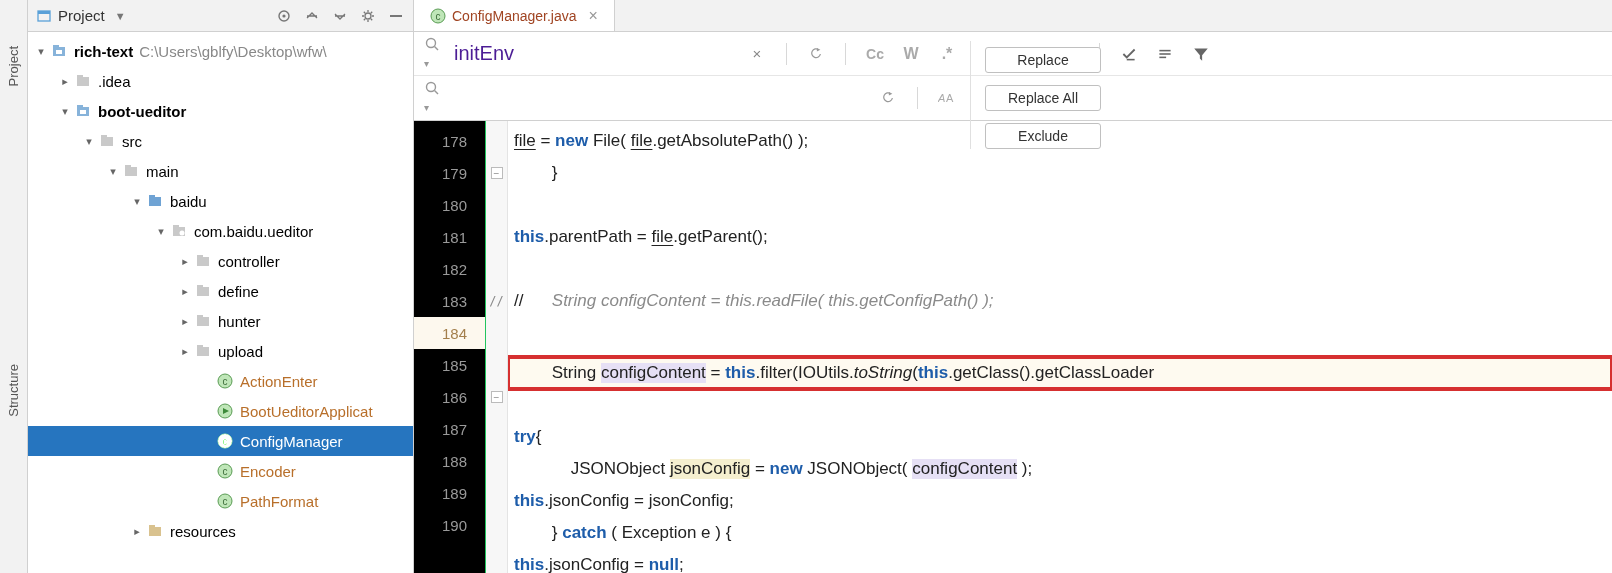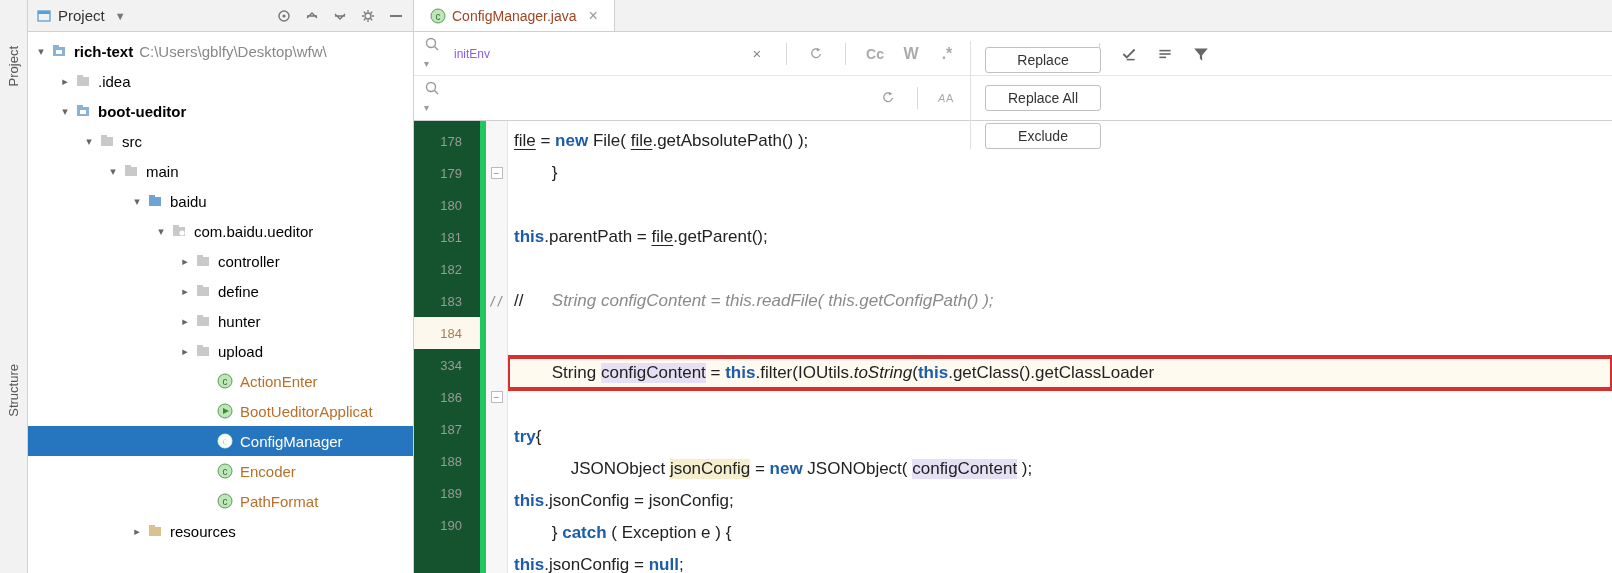--- a/index.html
+++ b/index.html
@@ -43,33 +43,33 @@
 .tab .tab-close { color:#999; font-size:16px; cursor:pointer; margin-left:6px; }
 .tab .tab-label { color:#a04422; font-size:14px; }
 .tab .file-icon { width:16px; height:16px; }
 
 
 .search-bars { border-bottom:1px solid #d0d0d0; background:#fff; }
 .search-row { height:44px; display:flex; align-items:center; border-bottom:1px solid #e6e6e6; }
 .search-row:last-child { border-bottom:none; }
 .search-left { flex:1; display:flex; align-items:center; padding:0 10px; gap:10px; min-width:0; }
 .search-left .glass { color:#999; width:20px; }
-.search-input { flex:1; border:none; outline:none; font-size:12px; color:#8b5cf6; background:transparent; }
+.search-input { flex:1; border:none; outline:none; font-size:20px; color:#4c1d95; background:transparent; }
 .search-ico-btn { width:26px; height:26px; display:flex; align-items:center; justify-content:center; color:#888; cursor:pointer; }
 .search-sep { width:1px; height:22px; background:#d8d8d8; margin:0 6px; }
 .result-panel { width:642px; display:flex; align-items:center; padding:0 14px; gap:10px; border-left:1px solid #e0e0e0; }
 .result-text { flex:1; color:#555; font-size:14px;}
 .tool-icon { width:26px; height:26px; display:flex; align-items:center; justify-content:center; color:#555; cursor:pointer; }
 .tool-icon svg { width:18px; height:18px; }
 .action-btns { display:flex; gap:12px;flex-direction:column; }
 .act-btn { padding:4px 22px; border:1px solid #c0c0c0; border-radius:3px; background:#fff; color:#333; font-size:14px; cursor:pointer; }
 
 
 .code-wrap { flex:1; display:flex; overflow:hidden; }
-.gutter { width:72px; background:#14532d; border-right:6px solid #22c55e; font-family:"JetBrains Mono","Consolas",monospace; font-size:13px; color:#9a9a9a; padding-top:4px;}
+.gutter { width:72px; background:#000000; border-right:1px solid #22c55e; font-family:"JetBrains Mono","Consolas",monospace; font-size:15px; color:#9a9a9a; padding-top:4px;}
 .gutter-row { height:32px; display:flex; align-items:center; justify-content:flex-end; padding-right:18px; position:relative; }
 .gutter-row.hl { background:#fdf8ee; color:#a37f4c;}
 .fold-col { width:22px; background:#f7f7f7; border-right:1px solid #e4e4e4; padding-top:4px; }
 .fold-col .fold-cell { height:32px; display:flex; align-items:center; justify-content:center; color:#aaa; font-size:12px; position:relative;}
 .fold-mark { width:12px; height:12px; border:1px solid #bbb; display:flex; align-items:center; justify-content:center; font-size:10px; color:#888; background:#fff;}
 .code-lines { flex:1; font-family:"JetBrains Mono","Consolas",monospace; font-size:17px; padding-top:4px; color:#222; overflow:hidden; position:relative; }
 .code-line { height:32px; display:flex; align-items:center; white-space:pre; padding-left:6px; }
 .code-line.hl { background:#fefaf0; outline:4px solid #d63030; outline-offset:-2px;margin-top:40px; }
 .kw { color:#1e5daa; font-weight:bold; }
 .id-u { text-decoration:underline; text-underline-offset:3px; }
@@ -425,21 +425,21 @@
 
   <div class="code-wrap">
     <div class="gutter" id="gutter">
         <div class="gutter-row">178</div>
         <div class="gutter-row">179</div>
         <div class="gutter-row">180</div>
         <div class="gutter-row">181</div>
         <div class="gutter-row">182</div>
         <div class="gutter-row">183</div>
         <div class="gutter-row hl">184</div>
-        <div class="gutter-row">334</div>
+        <div class="gutter-row">185</div>
         <div class="gutter-row">186</div>
         <div class="gutter-row">187</div>
         <div class="gutter-row">188</div>
         <div class="gutter-row">189</div>
         <div class="gutter-row">190</div>
       </div>
     <div class="fold-col" id="foldcol">
         <div class="fold-cell"></div>
         <div class="fold-cell">
           <div class="fold-mark">−</div>

